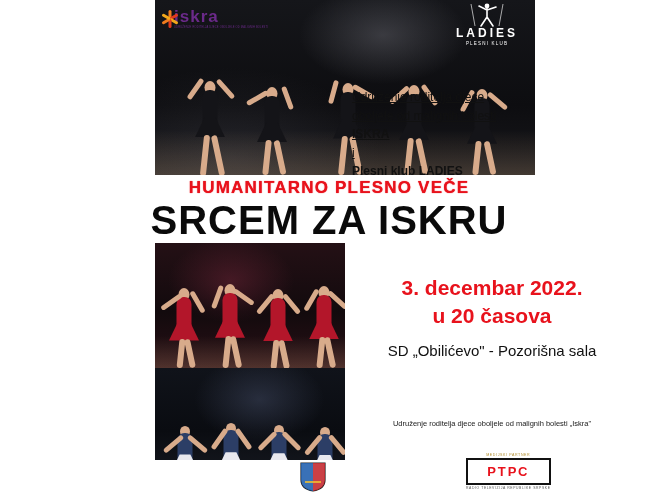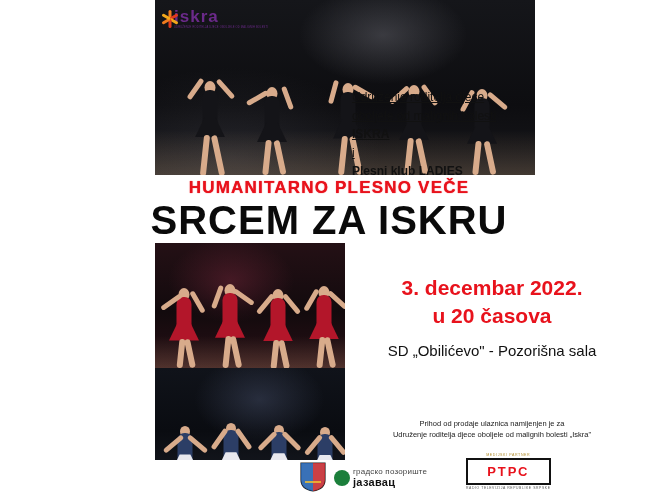--- a/index.html
+++ b/index.html
@@ -403,20 +403,29 @@
         <span></span>
         <span></span>
         <span></span>
     </div>
     <div class="ltext">
       <div class="lmain">iskra</div>
       <div class="lsub">UDRUŽENJE RODITELJA DJECE OBOLJELE OD MALIGNIH BOLESTI</div>
     </div>
   </div>
 
+  <div class="logo-ladies">
+    <svg class="lsvg" width="40" height="26" viewBox="0 0 40 26">
+      <circle cx="20" cy="4" r="2.4" fill="#fff"></circle>
+      <path d="M20 6.5 L20 15 M20 8 L12 4 M20 8 L29 5 M20 15 L14 24 M20 15 L26 24" stroke="#fff" stroke-width="1.6" fill="none" stroke-linecap="round"></path>
+      <path d="M4 2 L8 24 M36 2 L32 24" stroke="#fff" stroke-width=".8" fill="none" opacity=".8"></path>
+    </svg>
+    <div class="lname">LADIES</div>
+    <div class="lsub2">PLESNI KLUB</div>
+  </div>
 
   <div class="org-block">
     <div>Udruženje roditelja djece</div>
     <div>oboljele od malignih bolesti</div>
     <div class="line-bold">ISKRA</div>
     <div>i</div>
     <div class="line-bold">Plesni klub LADIES</div>
     <div>roditelja</div>
   </div>
 
@@ -503,39 +512,31 @@
         <div class="leg r"></div>
     </div>
   </div>
 
   <div class="date-block">
     <div>3. decembar 2022.</div>
     <div>u 20 časova</div>
   </div>
   <div class="venue">SD „Obilićevo" - Pozorišna sala</div>
   <div class="note">
-    <div>Prihod od prodaje ulaznica namijenjen je za</div>
     <div>Udruženje roditelja djece oboljele od malignih bolesti „Iskra"</div>
   </div>
 
   <div class="footer">
     <svg class="spons-shield" viewBox="0 0 26 30">
       <path d="M1 1 H25 V18 Q25 27 13 29 Q1 27 1 18 Z" fill="#d8d8dc" stroke="#222" stroke-width="1.2"></path>
       <path d="M1 1 H13 V29 Q1 27 1 18 Z" fill="#1d5fb0" opacity=".85"></path>
       <path d="M13 1 H25 V18 Q25 27 13 29 Z" fill="#c8262c" opacity=".85"></path>
       <path d="M5 20 H21" stroke="#f2c230" stroke-width="1.6"></path>
     </svg>
 
-    <div class="spons-jazavac">
-      <div class="badge"></div>
-      <div>
-        <div class="jt1">градско позориште</div>
-        <div class="jt2">јазавац</div>
-      </div>
-    </div>
 
     <div class="spons-media">
       <div class="mlabel">MEDIJSKI PARTNER</div>
       <div class="mbox">РТРС</div>
       <div class="msub">RADIO TELEVIZIJA REPUBLIKE SRPSKE</div>
     </div>
   </div>
 
 </div>
 

